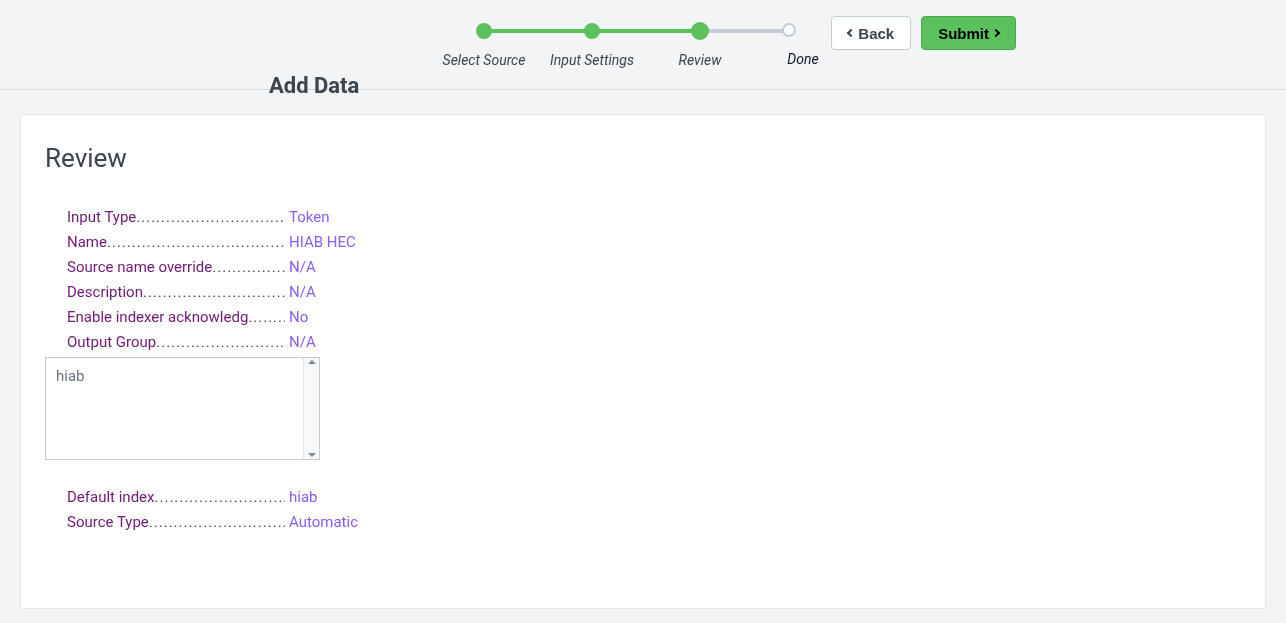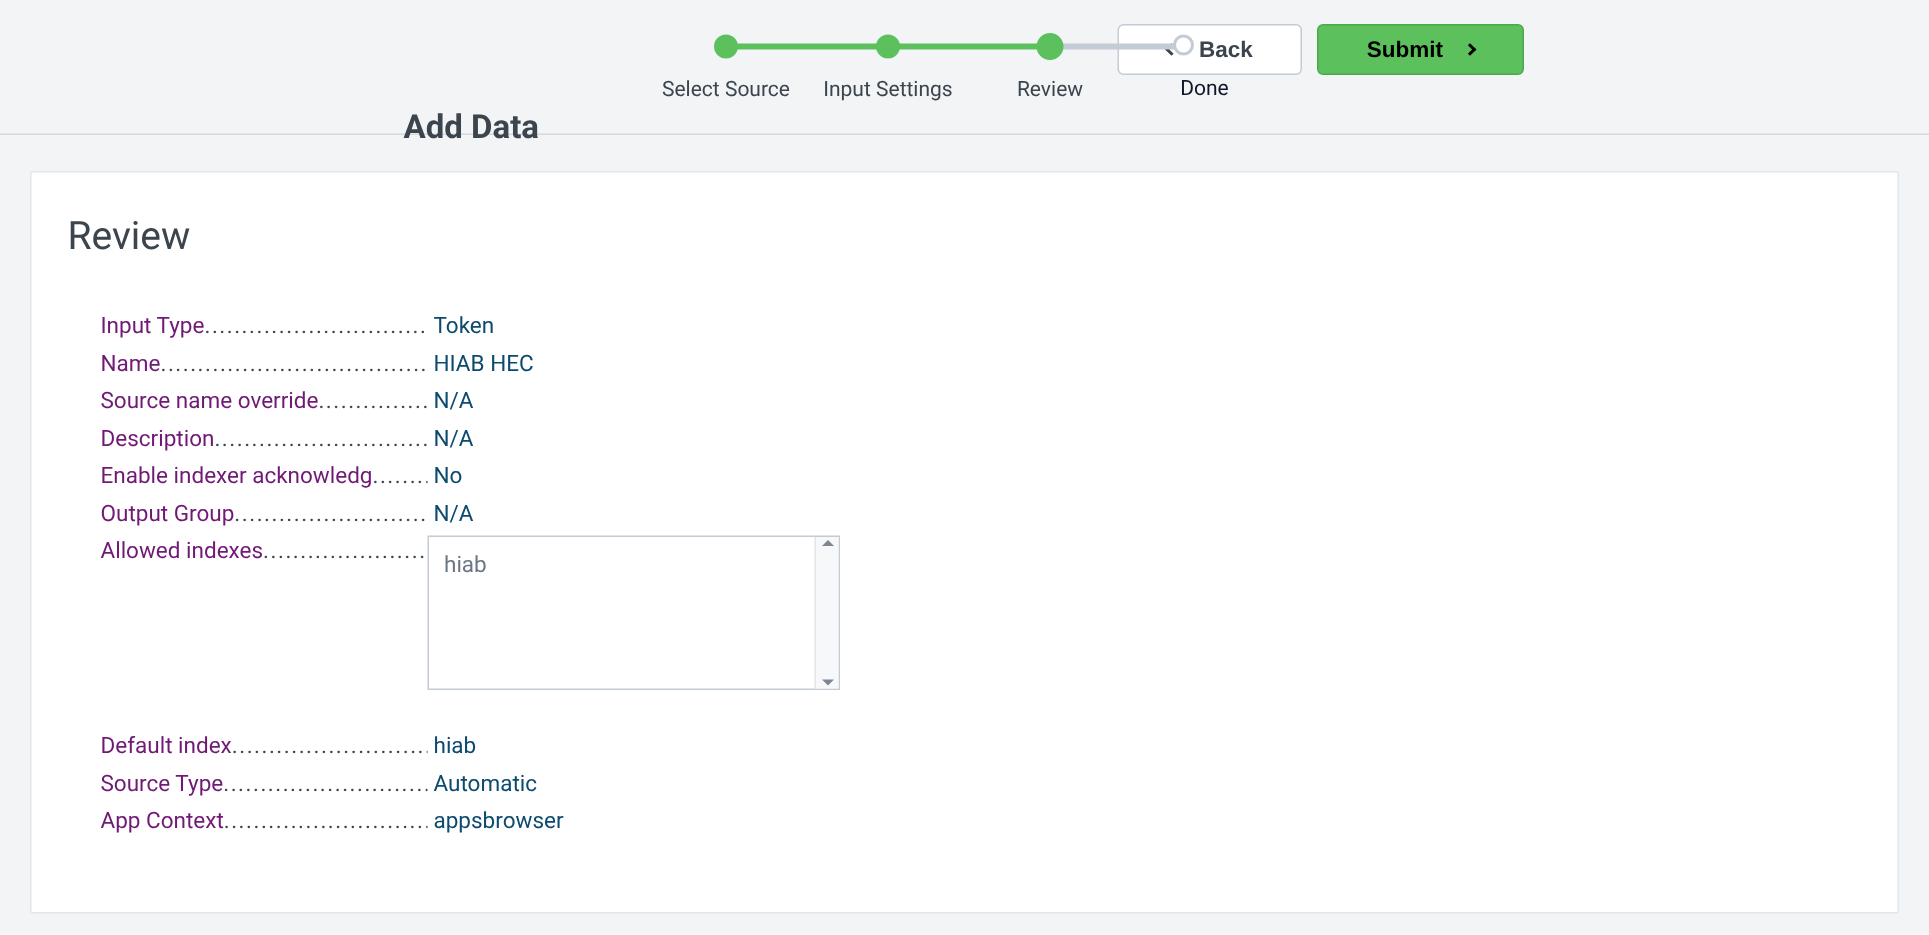--- a/index.html
+++ b/index.html
@@ -35,20 +35,21 @@
       top: 22px;
       display: flex;
       align-items: center;
     }
     .step {
       display: flex;
       flex-direction: column;
       align-items: center;
       position: relative;
       width: 108px;
+      font-style: italic;
     }
     .step-circle {
       width: 16px;
       height: 16px;
       border-radius: 50%;
       background: #5cc05c;
       border: none;
       margin-bottom: 13px;
       z-index: 2;
       position: relative;
@@ -86,28 +87,28 @@
     }
     .actions {
       position: absolute;
       right: 270px;
       top: 16px;
       display: flex;
       gap: 10px;
     }
     .btn {
       height: 34px;
-      padding: 0 32px;
+      padding: 0 16px;
       border-radius: 4px;
       font-size: 15px;
       font-weight: 600;
       cursor: pointer;
       display: inline-flex;
       align-items: center;
-      gap: 15px;
+      gap: 4px;
     }
     .btn-back {
       background: #fff;
       border: 1px solid #c3cbd4;
       color: #3c444d;
     }
     .btn-submit {
       background: #5cc05c;
       border: 1px solid #4da84d;
       color: #000000;
@@ -158,21 +159,21 @@
       margin-left: 22px;
     }
     .review-label::after {
       content: " .......................................................................";
       letter-spacing: 1px;
       color: #3c444d;
       position: absolute;
     }
     .review-value {
       font-size: 15px;
-      color: #0c4a6e;
+      color: #8b5cf6;
       padding-left: 4px;
     }
     .listbox {
       width: 275px;
       height: 103px;
       border: 1px solid #c3cbd4;
       padding: 6px 10px;
       margin-top: 2px;
       position: relative;
       color: #6b7785;
@@ -264,35 +265,30 @@
   </div>
   <div class="review-row">
     <div class="review-label"><span>Enable indexer acknowledg</span></div>
     <div class="review-value">No</div>
   </div>
   <div class="review-row">
     <div class="review-label"><span>Output Group</span></div>
     <div class="review-value">N/A</div>
   </div>
   <div class="review-row" style="align-items:flex-start;">
-    <div class="review-label"><span>Allowed indexes</span></div>
     <div class="listbox">
       <span>hiab</span>
       <div class="listbox-scroll">
         <div class="scroll-arrow up"></div>
         <div class="scroll-arrow down"></div>
       </div>
     </div>
   </div>
   <div class="spacer-row"></div>
   <div class="review-row">
     <div class="review-label"><span>Default index</span></div>
     <div class="review-value">hiab</div>
   </div>
   <div class="review-row">
     <div class="review-label"><span>Source Type</span></div>
     <div class="review-value">Automatic</div>
   </div>
-  <div class="review-row">
-    <div class="review-label"><span>App Context</span></div>
-    <div class="review-value">appsbrowser</div>
-  </div>
 </div>
 
 </body></html>

